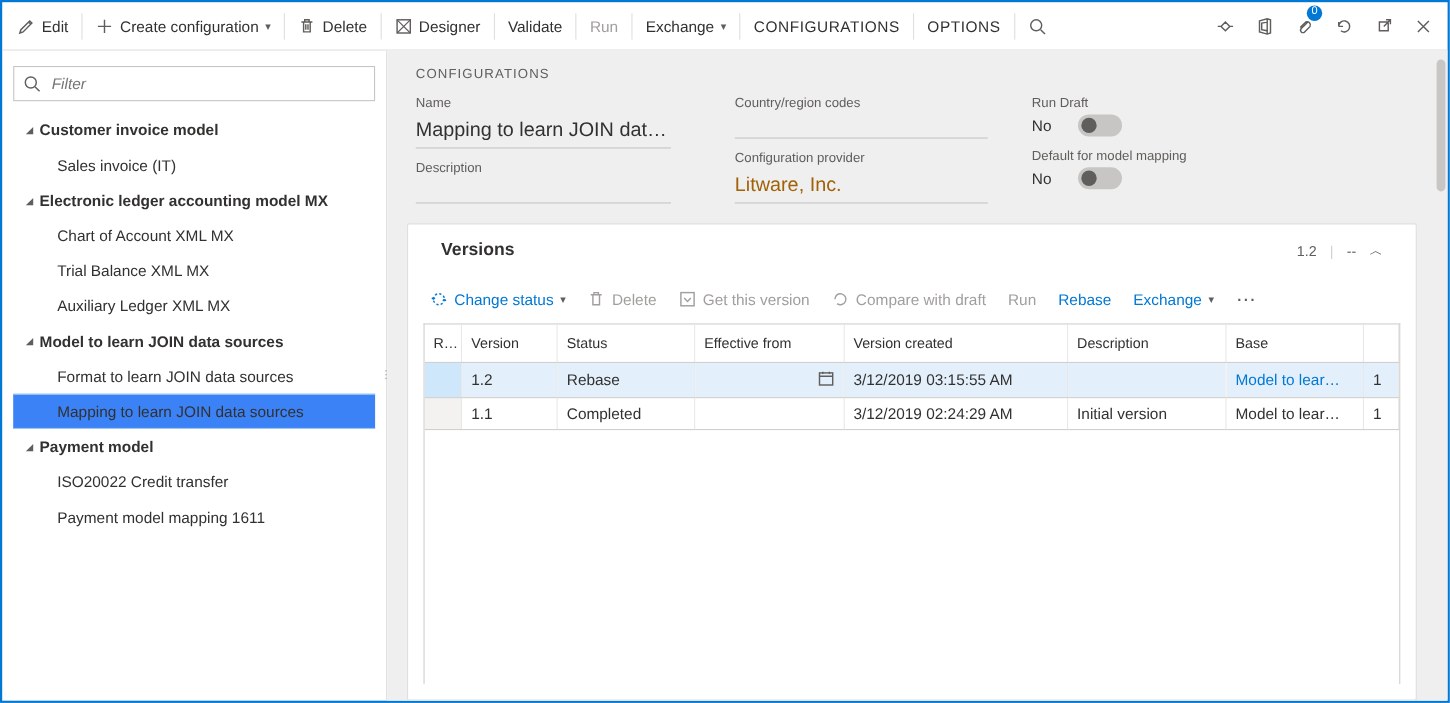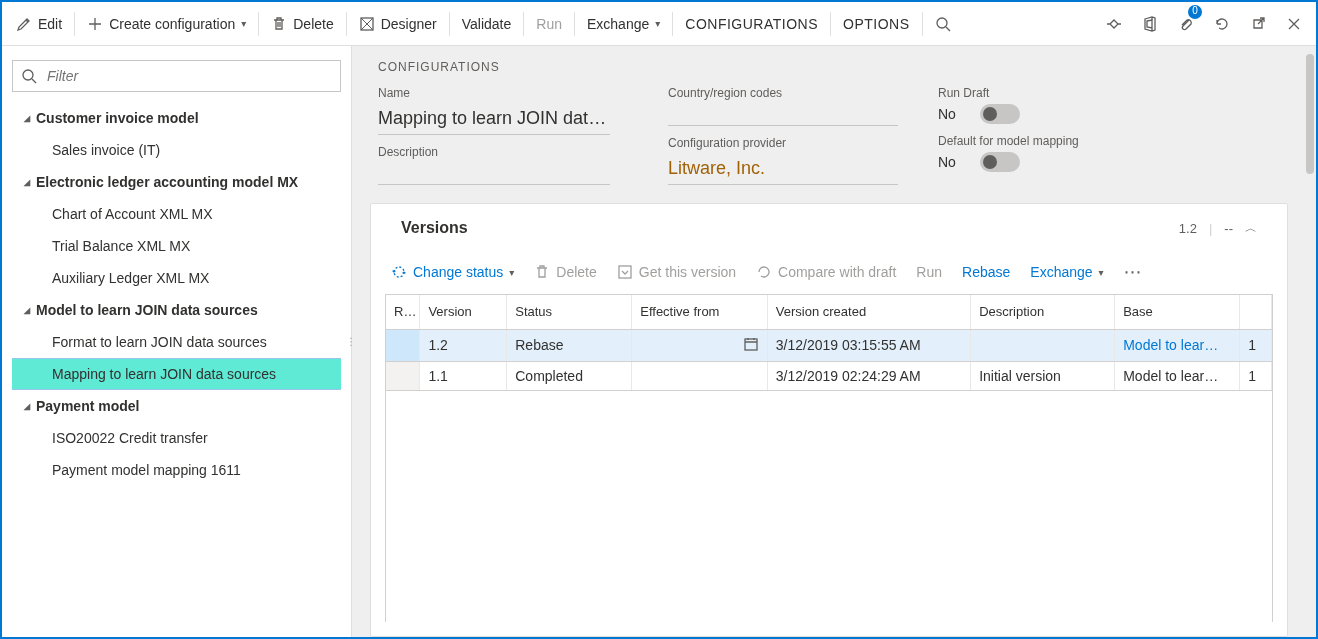--- a/index.html
+++ b/index.html
@@ -22,21 +22,21 @@
   
   .content { flex:1; display:flex; min-height:0; }
   .sidebar { width:350px; border-right:1px solid #e1dfdd; padding:14px 10px 0 10px; }
   .filter-box { display:flex; align-items:center; gap:8px; border:1px solid #c8c6c4; height:32px; padding:0 8px; margin-bottom:10px; background:#fff; }
   .filter-box input { border:none; outline:none; flex:1; font-size:14px; font-style:italic; color:#605e5c; background:transparent; }
 
   .tree { font-size:14px; }
   .tree-row { display:flex; align-items:center; height:32px; padding-left:6px; cursor:pointer; white-space:nowrap; overflow:hidden; text-overflow:ellipsis; }
   .tree-row.parent { font-weight:600; }
   .tree-row.child { padding-left:40px; font-weight:400; }
-  .tree-row.selected { background:#5eead4; border-top:1px solid #9ac6ed; border-bottom:1px solid #9ac6ed; }
+  .tree-row.selected { background:#3b82f6; border-top:1px solid #9ac6ed; border-bottom:1px solid #9ac6ed; }
   .caret { width:18px; font-size:10px; color:#605e5c; text-align:center; }
 
   .details { flex:1; background:#efefef; padding:14px 18px 0 18px; display:flex; flex-direction:column; min-width:0; position:relative; }
   .sec-title { font-size:12px; color:#605e5c; letter-spacing:1px; margin:0 0 12px 8px; }
 
   .fields { display:flex; gap:40px; padding:0 8px 14px 8px; }
   .fieldcol { display:flex; flex-direction:column; gap:10px; }
   .field { display:flex; flex-direction:column; gap:4px; }
   .field label { font-size:12px; color:#605e5c; }
   .field .val { font-size:18px; color:#323130; padding:4px 0 5px 0; border-bottom:1px solid #c8c6c4; min-height:22px; max-width:232px; white-space:nowrap; overflow:hidden; text-overflow:ellipsis; }

